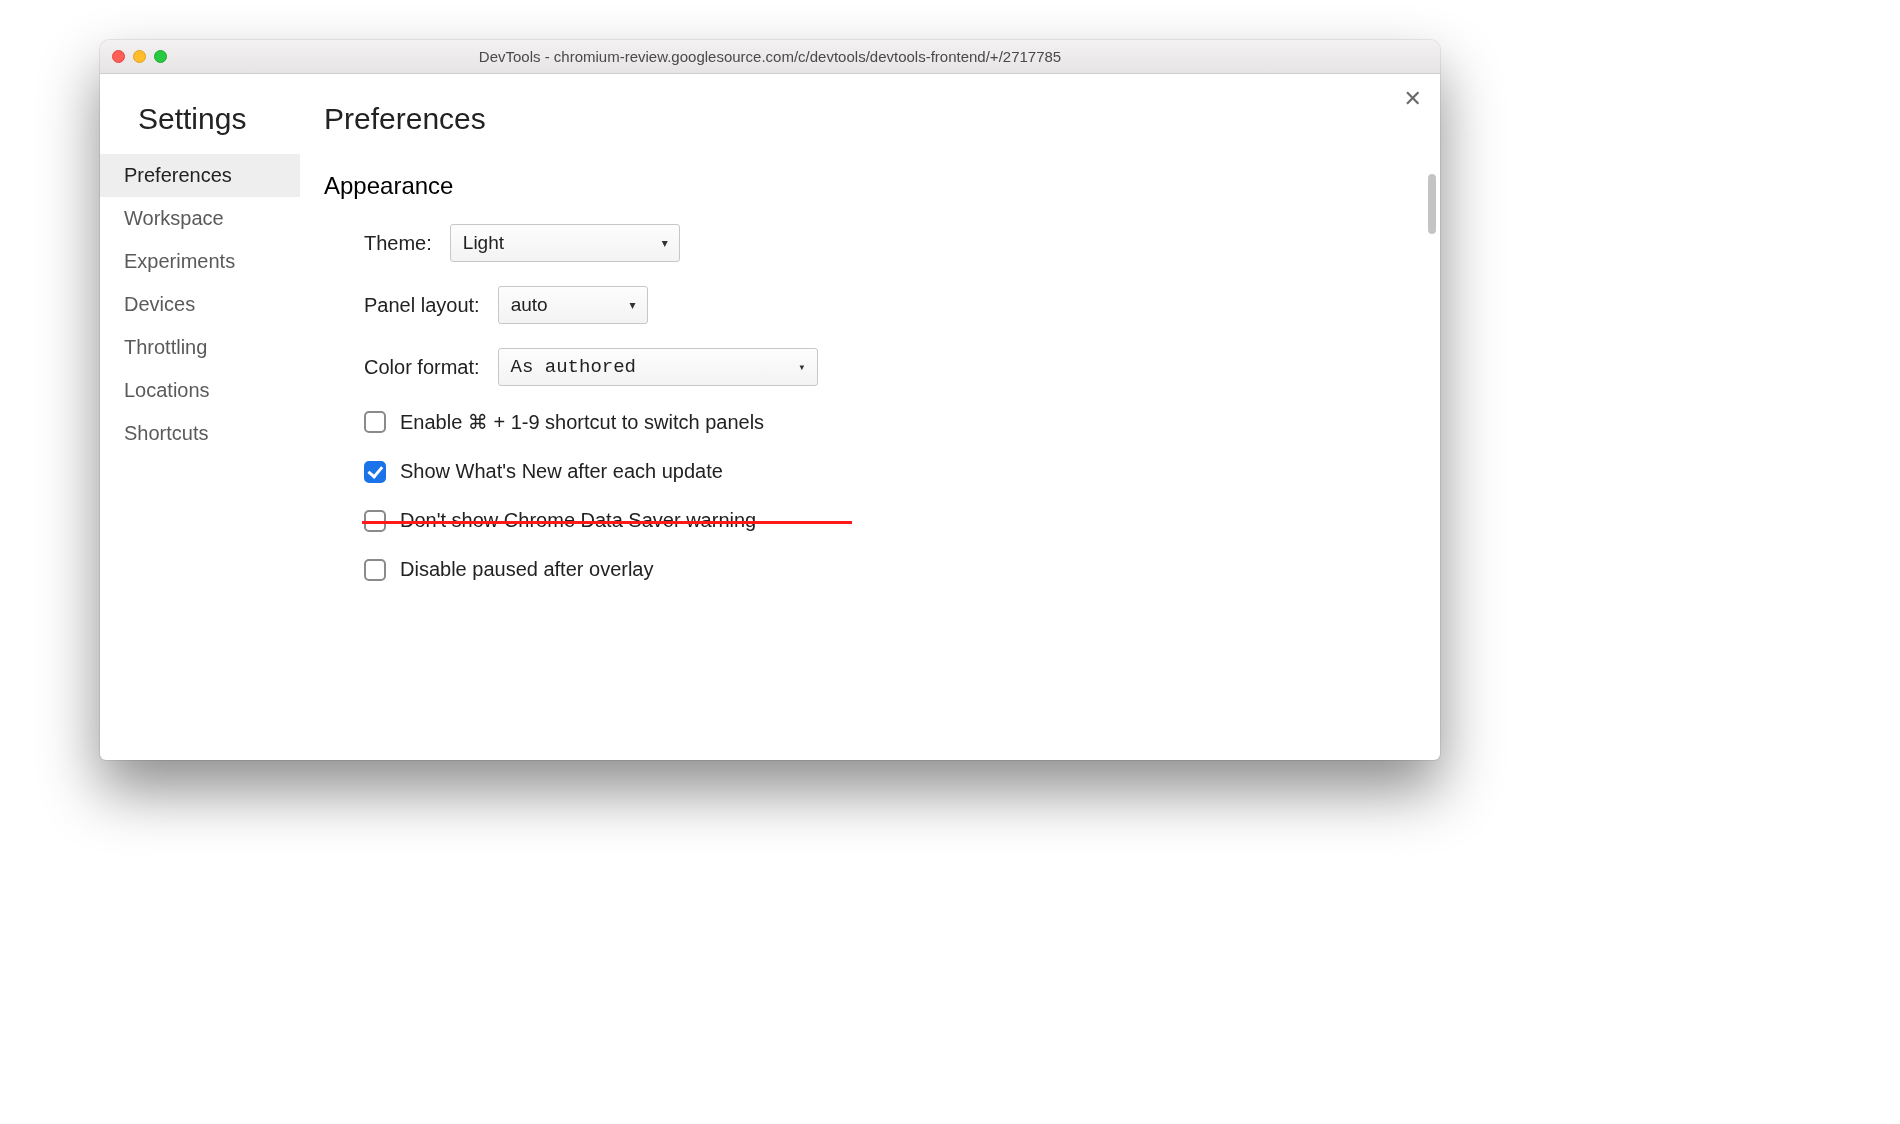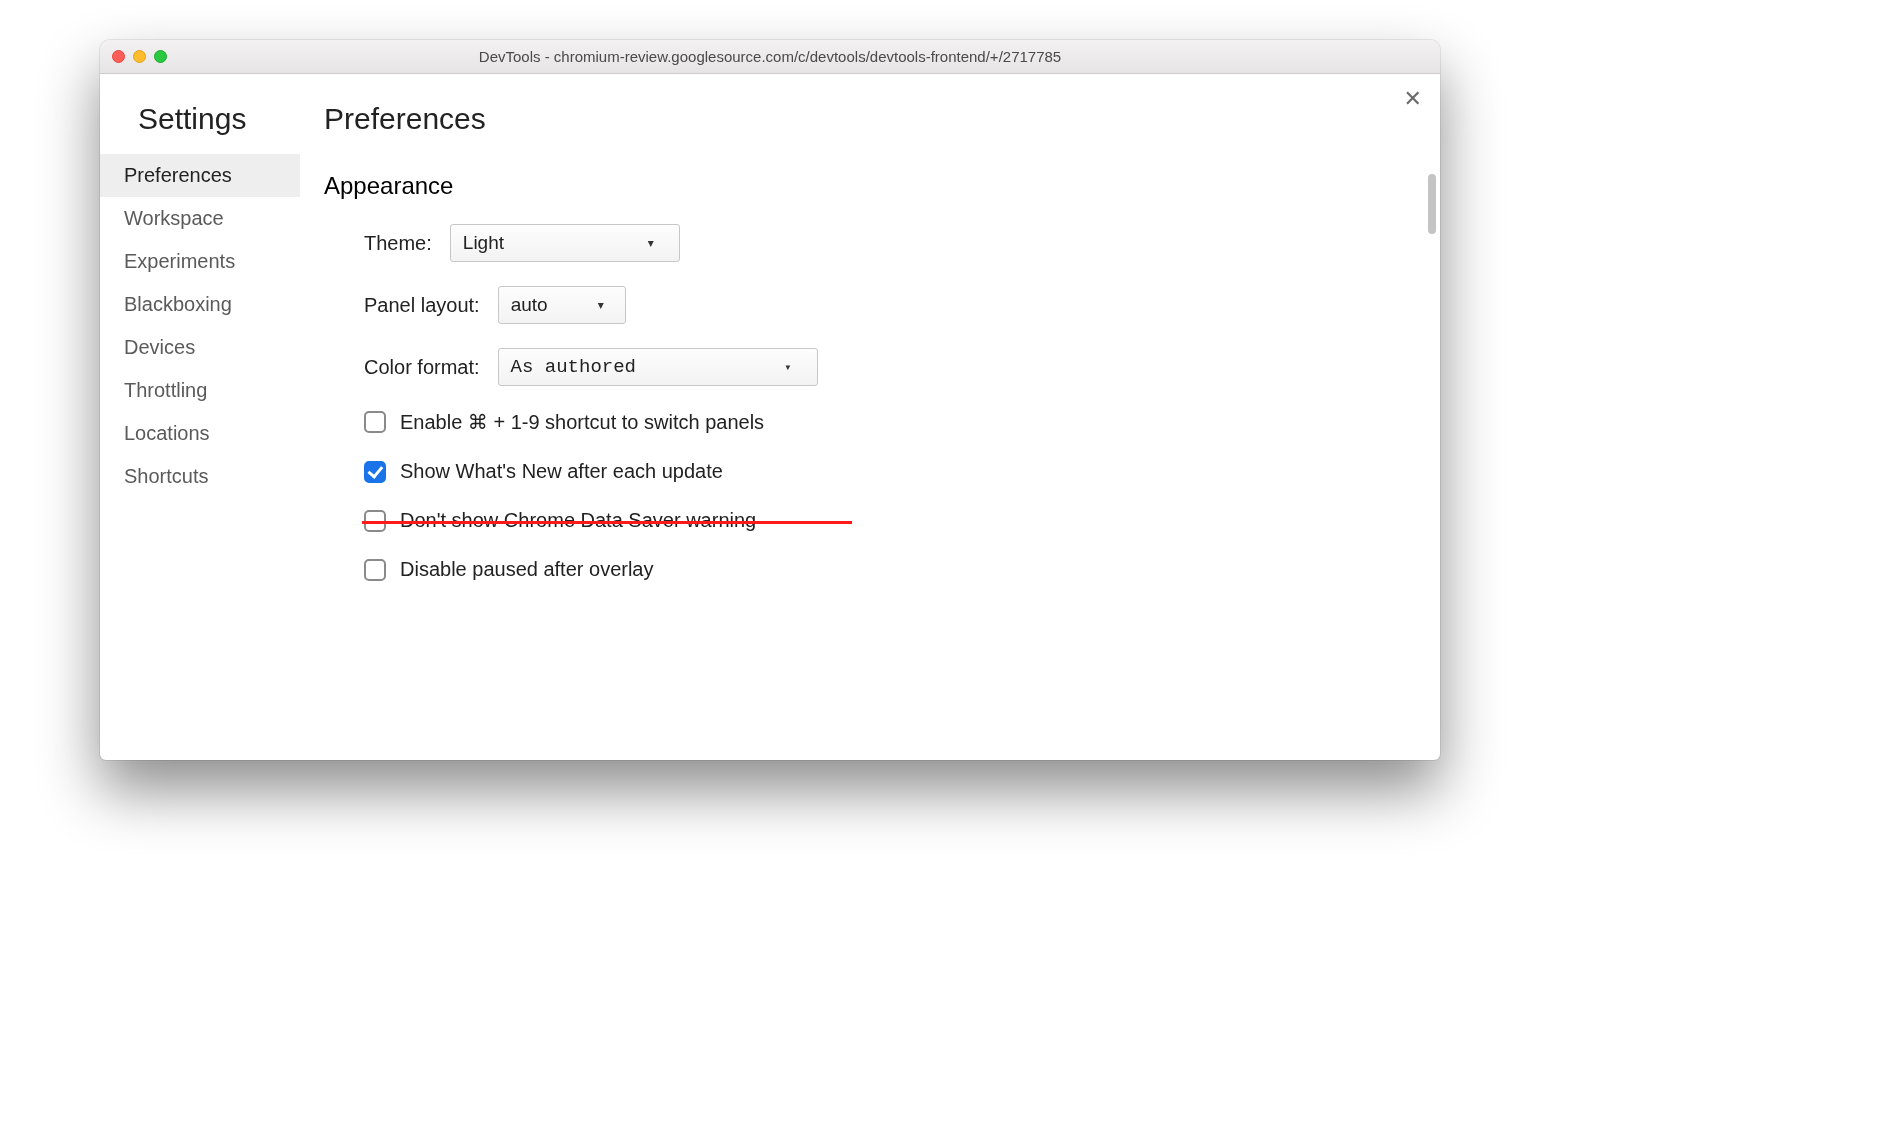--- a/index.html
+++ b/index.html
@@ -119,33 +119,33 @@
     color: #222;
   }
   .select {
     display: flex;
     align-items: center;
     justify-content: space-between;
     height: 38px;
     border: 1px solid #c7c7c7;
     background: linear-gradient(#fdfdfd,#f3f3f3);
     border-radius: 3px;
-    padding: 0 25px 0 12px;
+    padding: 0 11px 0 12px;
     font-size: 19px;
     color: #222;
     cursor: pointer;
     gap: 36px;
   }
   .select .caret {
     margin-left: 14px;
     font-size: 12px;
     color: #333;
   }
   .sel-theme { width: 230px; }
-  .sel-layout { width: 128px; }
+  .sel-layout { width: 150px; }
   .sel-color { width: 320px; font-family: Liberation Mono, monospace; }
   .check-row {
     display: flex;
     align-items: center;
     gap: 14px;
     margin-bottom: 26px;
     padding-left: 40px;
     font-size: 20px;
     color: #222;
     position: relative;
@@ -214,21 +214,20 @@
       <div class="titlebar-title">DevTools - chromium-review.googlesource.com/c/devtools/devtools-frontend/+/2717785</div>
     </div>
 
     <div class="content">
 
       <div class="sidebar">
         <div class="sidebar-title">Settings</div>
         <div class="nav-item active">Preferences</div>
         <div class="nav-item">Workspace</div>
         <div class="nav-item">Experiments</div>
-        <div class="nav-item">Blackboxing</div>
         <div class="nav-item">Devices</div>
         <div class="nav-item">Throttling</div>
         <div class="nav-item">Locations</div>
         <div class="nav-item">Shortcuts</div>
       </div>
 
       <div class="main">
         <div class="close-btn">✕</div>
 
         <div class="page-title">Preferences</div>

